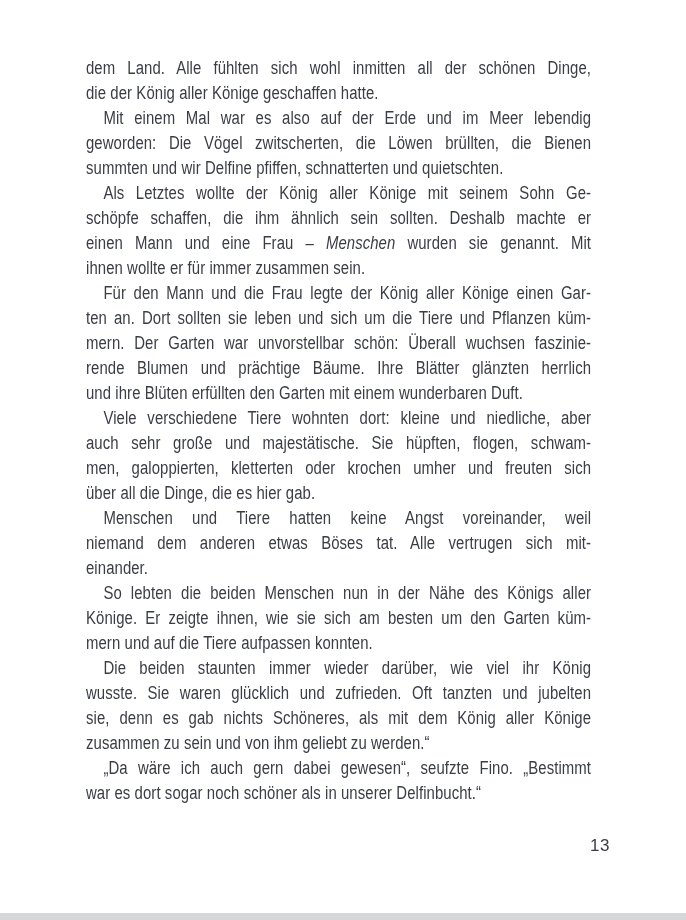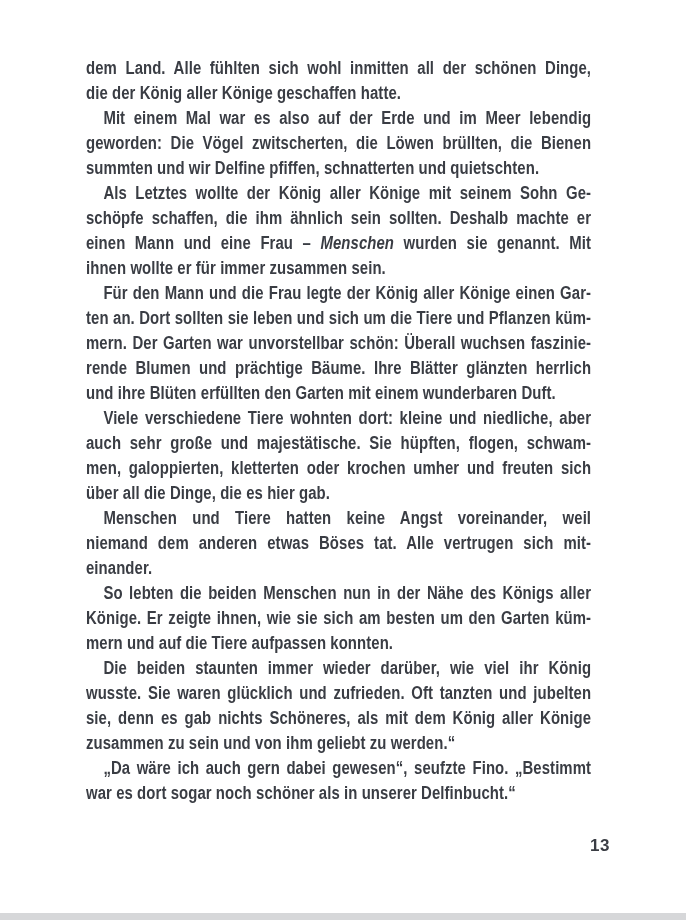--- a/index.html
+++ b/index.html
@@ -16,21 +16,20 @@
     height: 920px;
     position: relative;
     overflow: hidden;
     background: var(--page-bg);
     font-family: "Liberation Sans", sans-serif;
   }
   .book-page {
     position: absolute;
     inset: 0;
     background: var(--page-bg);
-    font-weight: bold;
   }
   
   .text-block {
     position: absolute;
     left: 86px;
     top: 56px;
     width: 610px;
     transform: scaleX(0.828);
     transform-origin: 0 0;
     color: var(--text-color);

